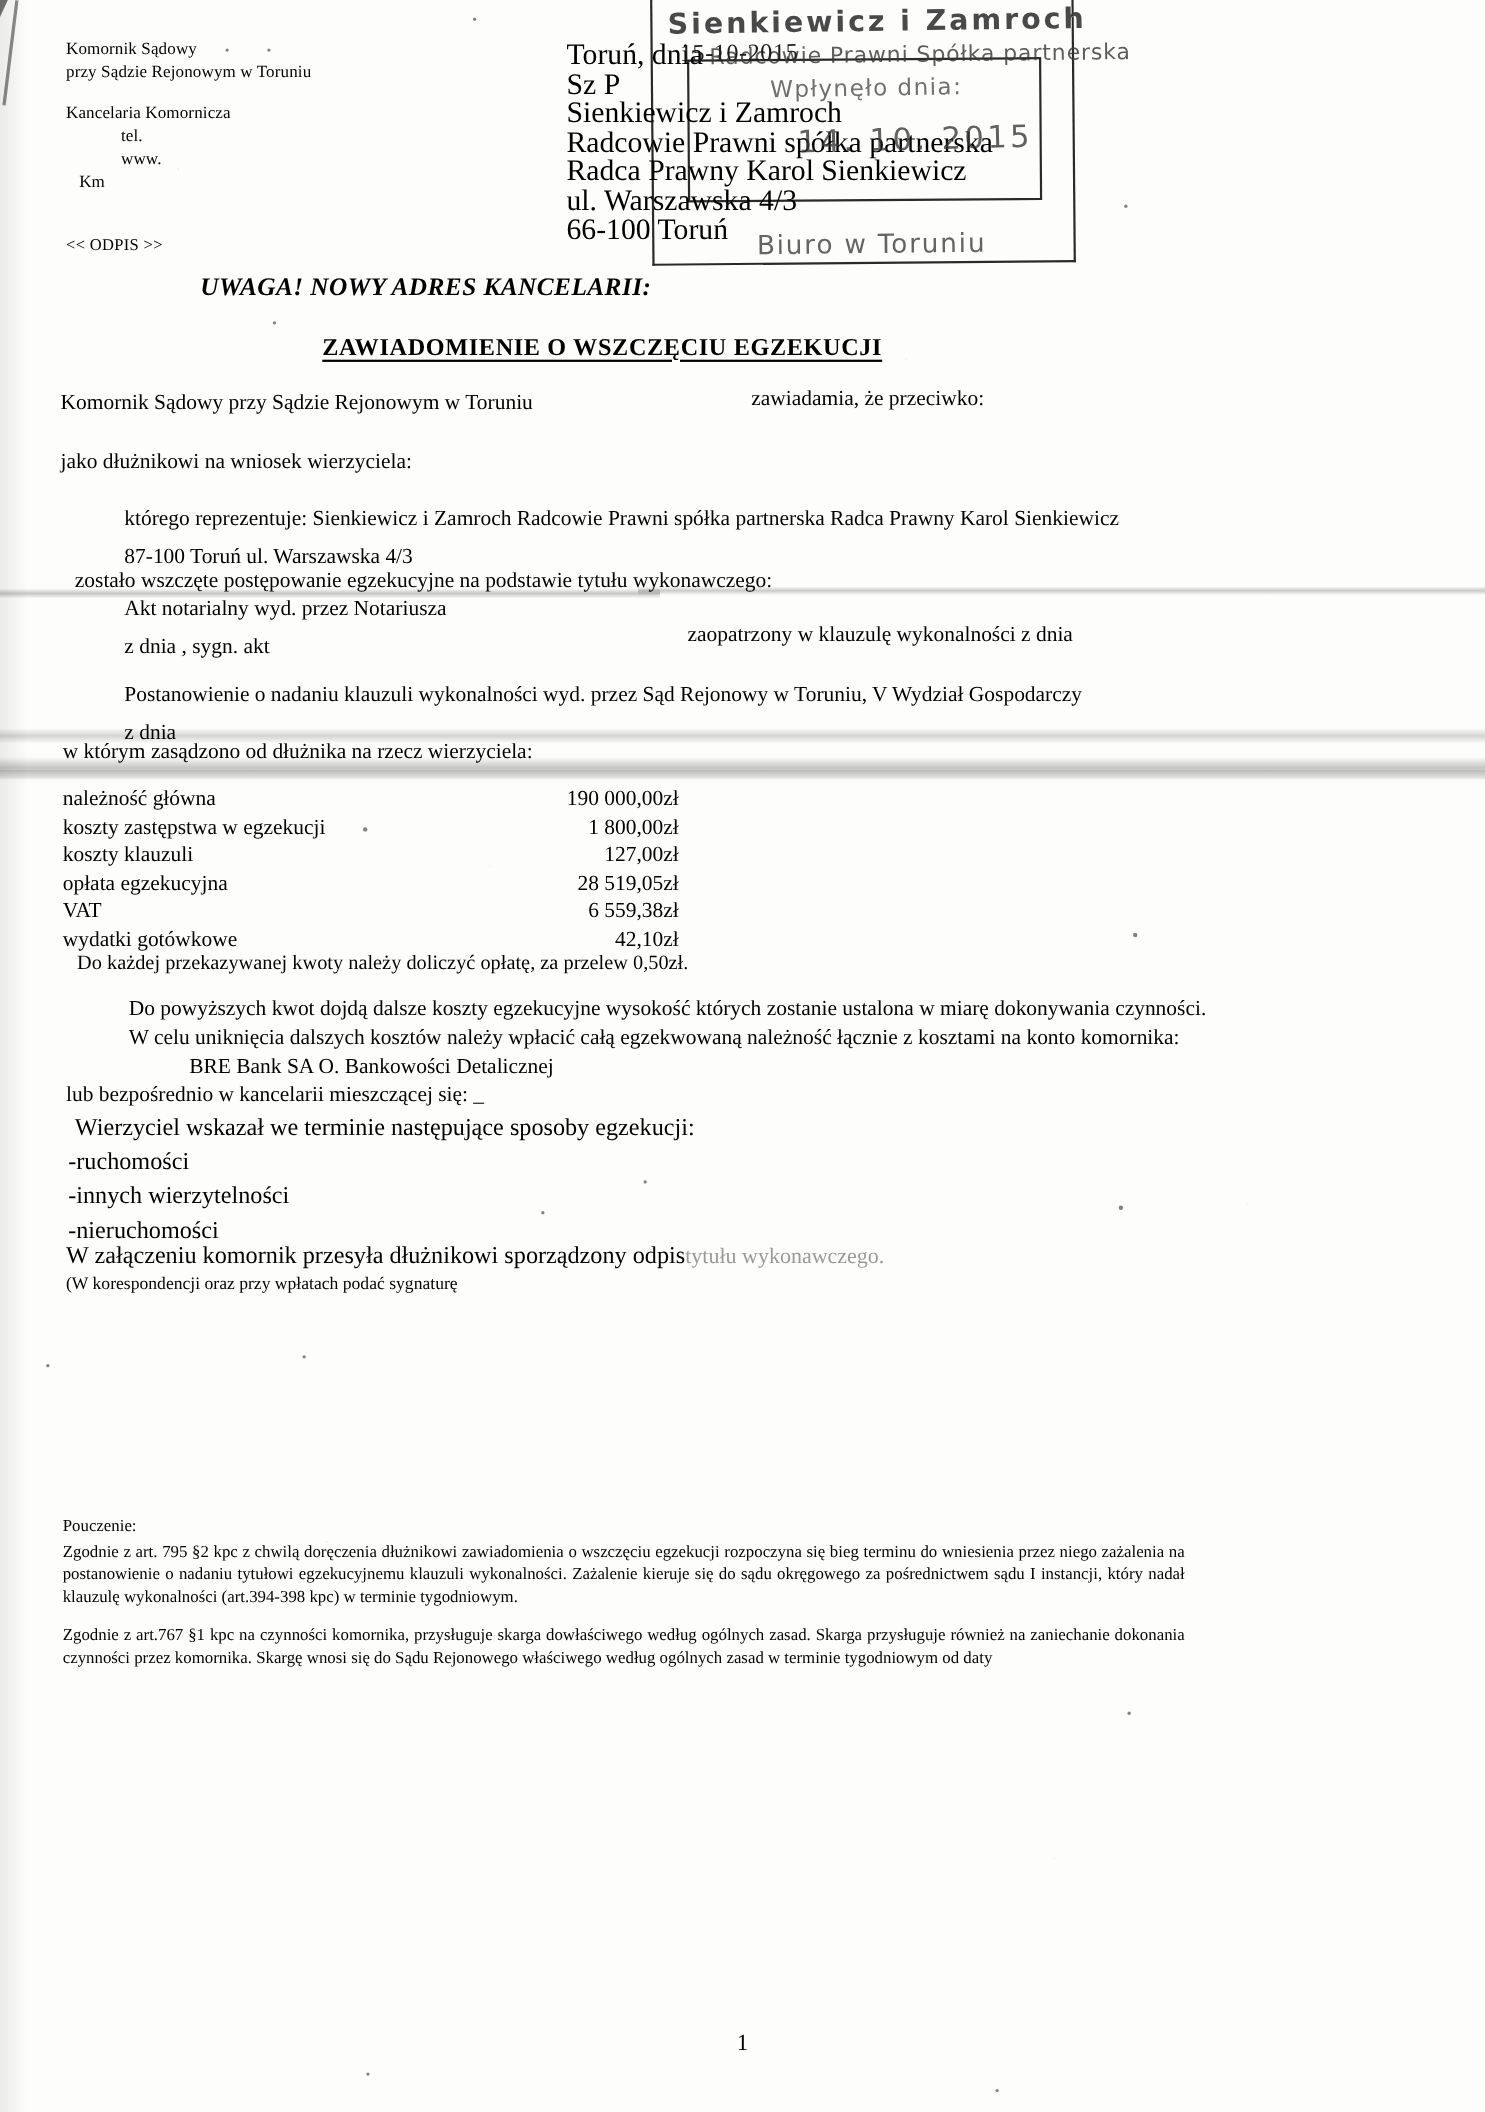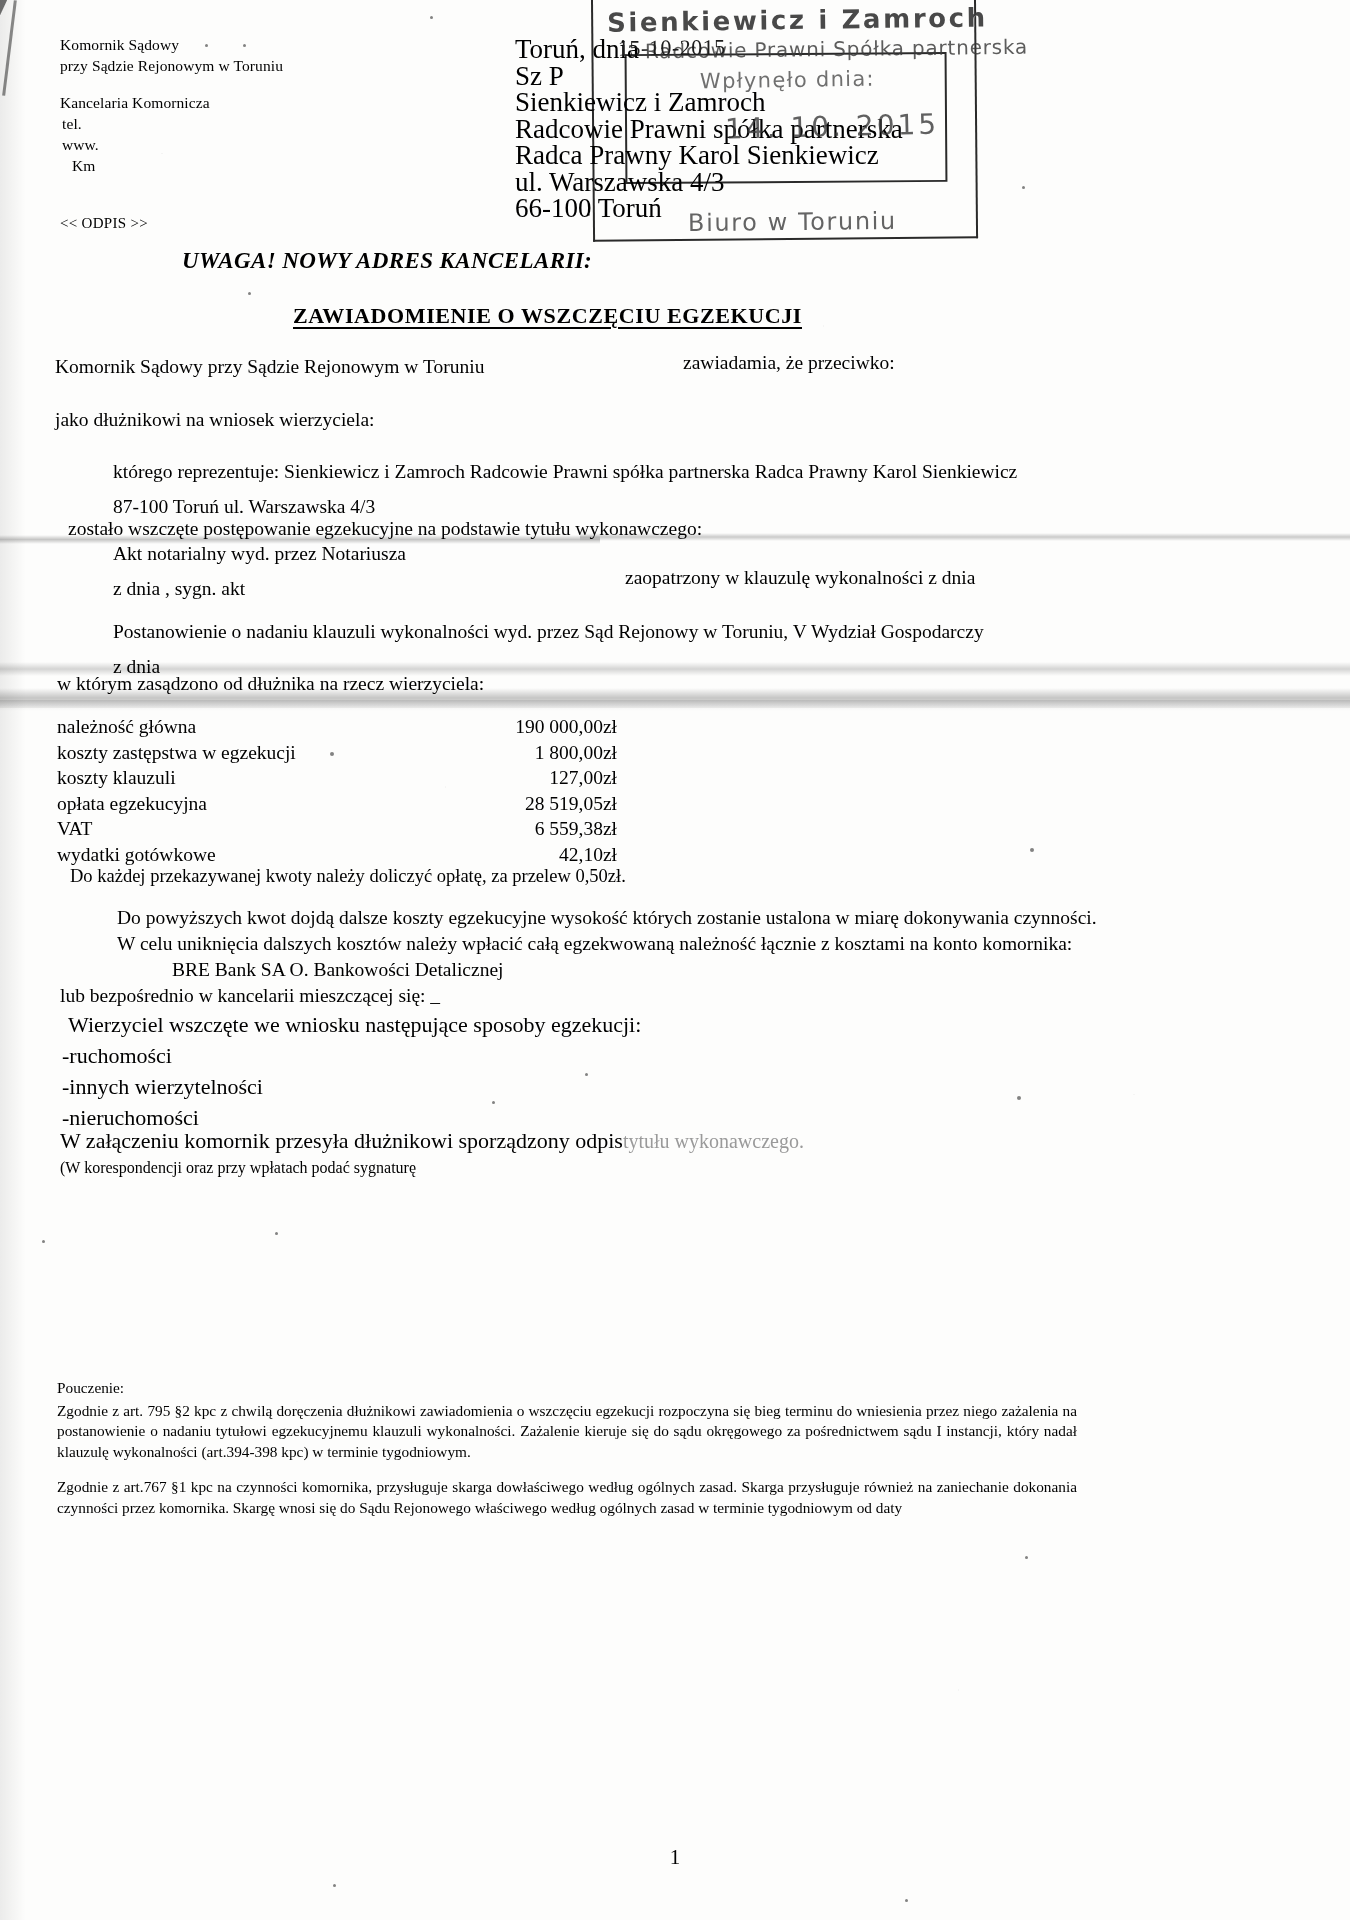--- a/index.html
+++ b/index.html
@@ -50,21 +50,21 @@
   
   #letterhead {
     left: 60px; top: 34px;
     font-size: 15.5px;
     line-height: 21px;
     letter-spacing: 0.1px;
   }
   #letterhead .ln1, #letterhead .ln2 { white-space: nowrap; }
   #letterhead .gap { height: 16px; }
   #letterhead .kanc { white-space: nowrap; }
-  #letterhead .sub { padding-left: 2px; }
+  #letterhead .sub { padding-left: 2px; margin-left: 48px; }
   #letterhead .indent { padding-left: 12px; }
 
   
   #recipient {
     left: 515px; top: 36px;
     font-size: 27px;
     line-height: 26.5px;
     white-space: nowrap;
     z-index: 6;
   }
@@ -401,21 +401,21 @@
       <span class="amount">42,10zł</span>
     </div>
   </div>
   <div class="abs" id="fees-note">Do każdej przekazywanej kwoty należy doliczyć opłatę, za przelew 0,50zł.</div>
 
   <div class="abs" id="closing">
     <div class="p ind">Do powyższych kwot dojdą dalsze koszty egzekucyjne wysokość których zostanie ustalona w miarę dokonywania czynności.</div>
     <div class="p ind">W celu uniknięcia dalszych kosztów należy wpłacić całą egzekwowaną należność łącznie z kosztami na konto komornika:</div>
     <div class="p" style="padding-left:112px;">BRE Bank SA O. Bankowości Detalicznej</div>
     <div class="p" style="padding-left:0px;">lub bezpośrednio w kancelarii mieszczącej się: _</div>
-    <div class="big" style="padding-left:8px;">Wierzyciel wszczęte we wniosku następujące sposoby egzekucji:</div>
+    <div class="big" style="padding-left:8px;">Wierzyciel wskazał we terminie następujące sposoby egzekucji:</div>
     <div class="bul">-ruchomości</div>
     <div class="bul">-innych wierzytelności</div>
     <div class="bul">-nieruchomości</div>
   </div>
 
   <div class="abs" id="attachment">
     <span>W załączeniu komornik przesyła dłużnikowi sporządzony odpis</span><span class="faded">tytułu wykonawczego.</span>
   </div>
   <div class="abs" id="attachment-sub">(W korespondencji oraz przy wpłatach podać sygnaturę</div>
 

